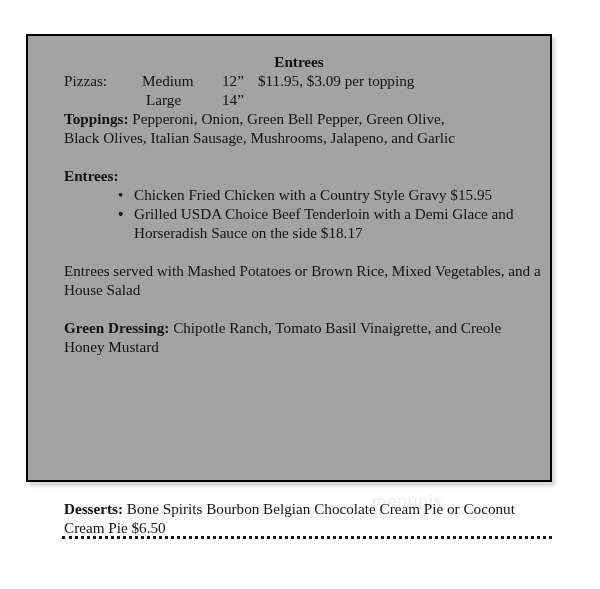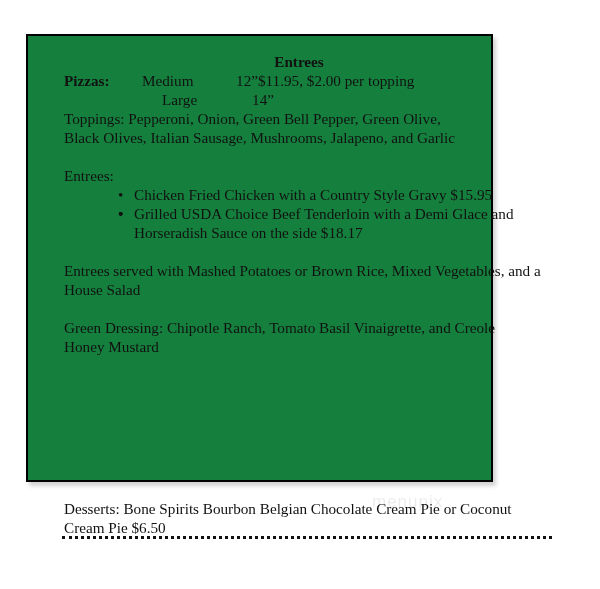--- a/index.html
+++ b/index.html
@@ -14,60 +14,58 @@
       overflow: hidden;
       font-family: "Liberation Serif", "DejaVu Serif", serif;
       color: #111111;
       font-size: 15.2px;
       line-height: 19px;
     }
     .menu-box {
       position: absolute;
       left: 26px;
       top: 34px;
-      width: 467px;
+      width: 526px;
       height: 448px;
       border: 2px solid #000000;
       box-sizing: border-box;
-      background: #15803d;
+      background: #a3a3a3;
       box-shadow: 3px 4px 4px rgba(0,0,0,0.18);
     }
     .inner {
       position: absolute;
       left: 36px;
       top: 16px;
       width: 500px;
     }
     .title {
       text-align: center;
       font-weight: bold;
       width: 470px;
       margin-left: 0;
     }
     .pizza-row {
       display: flex;
       white-space: pre;
     }
     .pizza-label {
       width: 78px;
-      font-weight: bold;
+      font-weight: normal;
     }
     .pizza-size {
       width: 80px;
     }
     .pizza-size.large {
       padding-left: 4px;
       width: 76px;
-      margin-left: 16px;
     }
     .pizza-inch {
       width: 36px;
-      text-align: right;
     }
-    .b { font-weight: normal; }
+    .b { font-weight: bold; }
     .section-gap { height: 19px; }
     ul.entree-list {
       list-style: none;
       margin: 0;
       padding: 0 0 0 56px;
     }
     ul.entree-list li {
       position: relative;
       padding-left: 14px;
       width: 420px;
@@ -106,21 +104,21 @@
 <body>
 
 <div class="menu-box">
   <div class="inner">
     <div class="title">Entrees</div>
 
     <div class="pizza-row">
       <span class="pizza-label">Pizzas:</span>
       <span class="pizza-size">Medium</span>
       <span class="pizza-inch">12”</span>
-      <span>$11.95, $2.00 per topping</span>
+      <span>$11.95, $3.09 per topping</span>
     </div>
     <div class="pizza-row">
       <span class="pizza-label"></span>
       <span class="pizza-size large">Large</span>
       <span class="pizza-inch">14”</span>
     </div>
 
     <div>
       <span class="b">Toppings:</span><span> Pepperoni, Onion, Green Bell Pepper, Green Olive,</span><br>
       <span>Black Olives, Italian Sausage, Mushrooms, Jalapeno, and Garlic</span>

